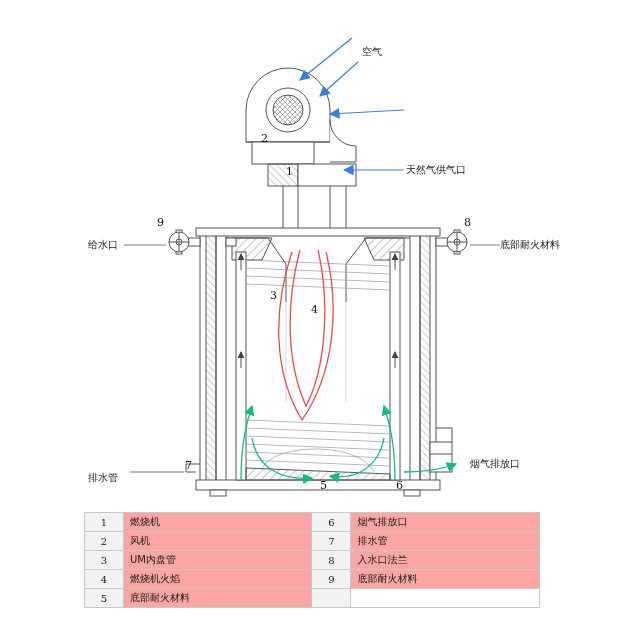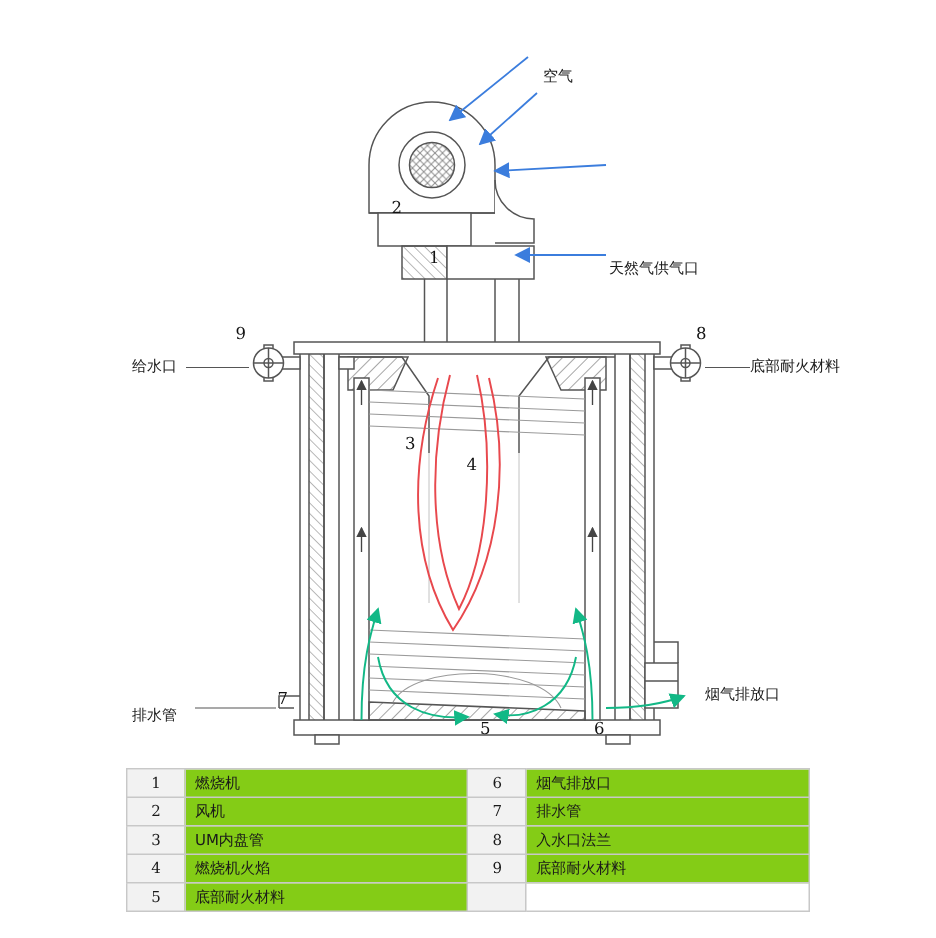--- a/index.html
+++ b/index.html
@@ -59,21 +59,21 @@
     color: #1a1a1a;
   }
   #legend td.idx {
     width: 26px;
     text-align: center;
     background: #f2f2f2;
     font-family: "DejaVu Serif", "Liberation Serif", serif;
   }
   #legend td.txt {
     width: 176px;
-    background: #84cc16;
+    background: #fca5a5;
   }
   #legend td.empty {
     background: #f2f2f2;
   }
   #legend td.empty.txt {
     background: #ffffff;
   }
 </style>
 </head>
 <body>
@@ -215,21 +215,21 @@
     </g>
 
     <g stroke="#555" stroke-width="0.8" fill="none">
       <line x1="130" y1="470" x2="184" y2="470"></line>
       <line x1="124" y1="243" x2="166" y2="243"></line>
       <line x1="470" y1="243" x2="500" y2="243"></line>
     </g>
   </svg>
 
   <div class="lbl" style="left:362px; top:44px;">空气</div>
-  <div class="lbl" style="left:406px; top:162px;margin-top:10px;">天然气供气口</div>
+  <div class="lbl" style="left:406px; top:162px;">天然气供气口</div>
   <div class="lbl" style="left:88px; top:237px;">给水口</div>
   <div class="lbl" style="left:500px; top:237px;">底部耐火材料</div>
   <div class="lbl" style="left:88px; top:470px;">排水管</div>
   <div class="lbl" style="left:470px; top:456px;">烟气排放口</div>
 
   <div class="num" style="left:286px; top:164px;">1</div>
   <div class="num" style="left:261px; top:131px;">2</div>
   <div class="num" style="left:270px; top:288px;">3</div>
   <div class="num" style="left:311px; top:302px;">4</div>
   <div class="num" style="left:320px; top:478px;">5</div>

